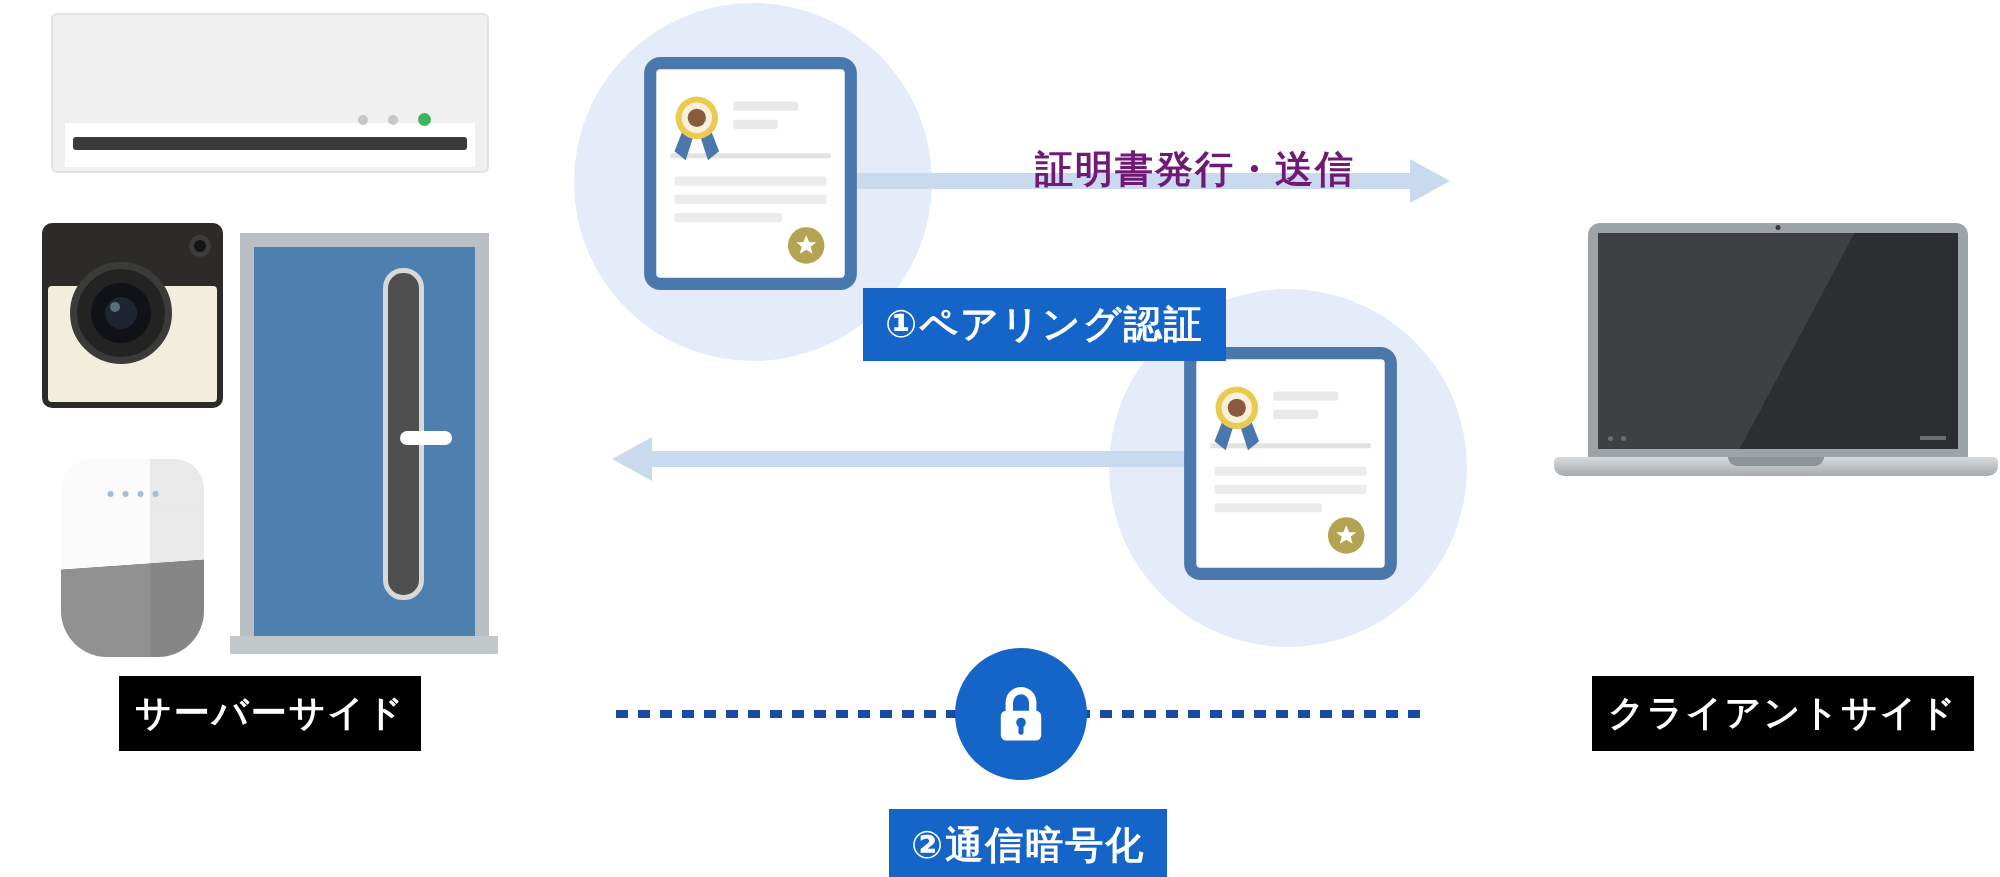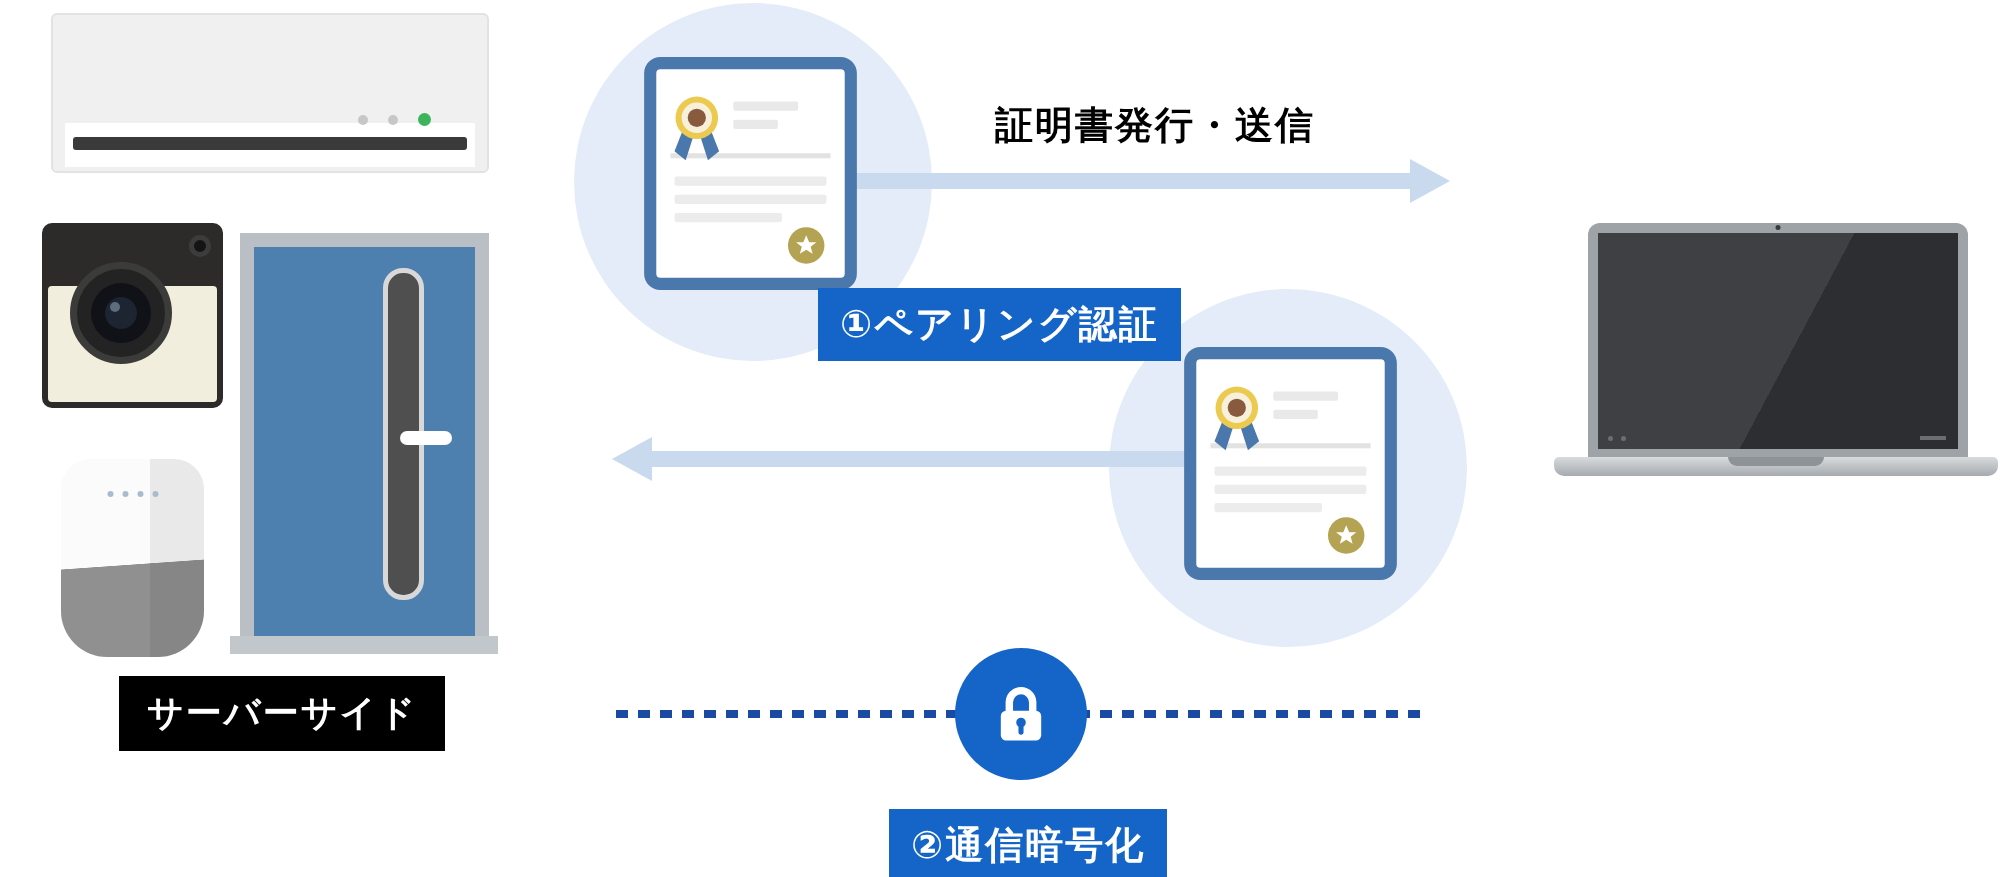--- a/index.html
+++ b/index.html
@@ -24,35 +24,35 @@
   
   .arrow{position:absolute;display:flex;align-items:center;z-index:2;}
   .arrow .bar{height:16px;background:var(--arrow-blue);}
   .arrow .head-right{width:0;height:0;border-top:22px solid transparent;border-bottom:22px solid transparent;border-left:40px solid var(--arrow-blue);}
   .arrow .head-left{width:0;height:0;border-top:22px solid transparent;border-bottom:22px solid transparent;border-right:40px solid var(--arrow-blue);}
   .arrow-top{left:842px;top:159px;height:44px;}
   .arrow-top .bar{width:568px;}
   .arrow-bottom{left:612px;top:437px;height:44px;}
   .arrow-bottom .bar{width:618px;}
 
-  .flow-label{position:absolute;font-size:38px;font-weight:700;color:#000000;letter-spacing:2px;text-align:center;z-index:3;}
+  .flow-label{position:absolute;font-size:38px;font-weight:700;color:#701a75;letter-spacing:2px;text-align:right;z-index:3;margin-top:44px;}
   .flow-label-top{left:955px;top:100px;width:400px;}
   .flow-label-bottom{left:620px;top:498px;width:480px;}
 
   
   .cert{position:absolute;z-index:3;}
   .cert svg{display:block;width:100%;height:100%;}
   .cert1{left:644px;top:57px;width:213px;height:233px;}
   .cert2{left:1184px;top:347px;width:213px;height:233px;}
 
   
   .badge{position:absolute;background:var(--badge-blue);color:#fff;font-size:38px;font-weight:700;letter-spacing:2px;padding:11px 22px;z-index:5;white-space:nowrap;}
-  .badge-pairing{left:818px;top:288px;}
+  .badge-pairing{left:863px;top:288px;}
   .badge-encrypt{left:889px;top:809px;}
-  .nameplate{position:absolute;background:var(--label-bg);color:#fff;font-size:36px;font-weight:700;letter-spacing:2px;padding:13px 28px;z-index:6;white-space:nowrap;}
+  .nameplate{position:absolute;background:var(--label-bg);color:#fff;font-size:36px;font-weight:700;letter-spacing:2px;padding:13px 16px;z-index:6;white-space:nowrap;}
   .nameplate-server{left:119px;top:676px;}
   .nameplate-client{left:1592px;top:676px;}
 
   .caption-box{position:absolute;left:13px;top:720px;width:548px;height:153px;background:var(--caption-bg);z-index:4;
     font-size:36px;font-weight:700;color:#1a1a1a;line-height:1.45;letter-spacing:1px;padding:38px 24px 0 24px;white-space:pre-line;}
 
   
   .dotted-line{position:absolute;left:616px;top:710px;width:813px;height:8px;z-index:1;
     background:repeating-linear-gradient(90deg,var(--dotted-blue) 0 12px,transparent 12px 22px);}
   .lock-circle{position:absolute;left:955px;top:648px;width:132px;height:132px;border-radius:50%;background:var(--badge-blue);z-index:2;display:flex;align-items:center;justify-content:center;}
@@ -220,14 +220,15 @@
         <div class="lt-mark-dot"></div>
       </div>
       <div class="lt-mark-dash"></div>
     </div>
   </div>
   <div class="lt-base">
     <div class="lt-notch"></div>
   </div>
 
   <div class="nameplate nameplate-server">サーバーサイド</div>
+  <div class="nameplate nameplate-client">クライアントサイド</div>
 
 </div>
 
 </body></html>

